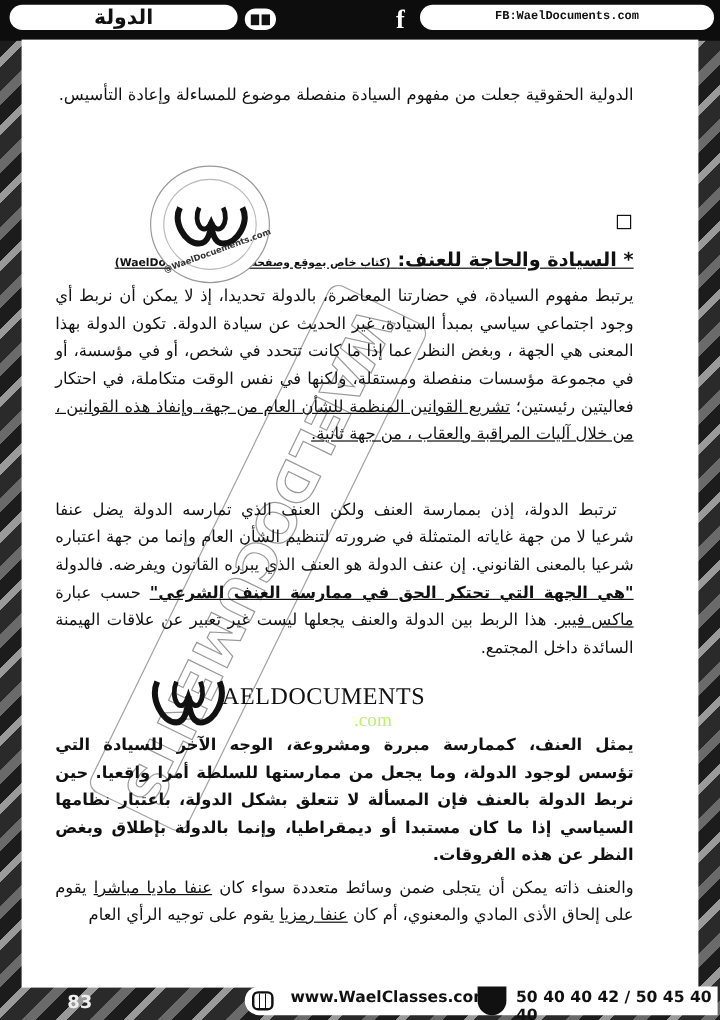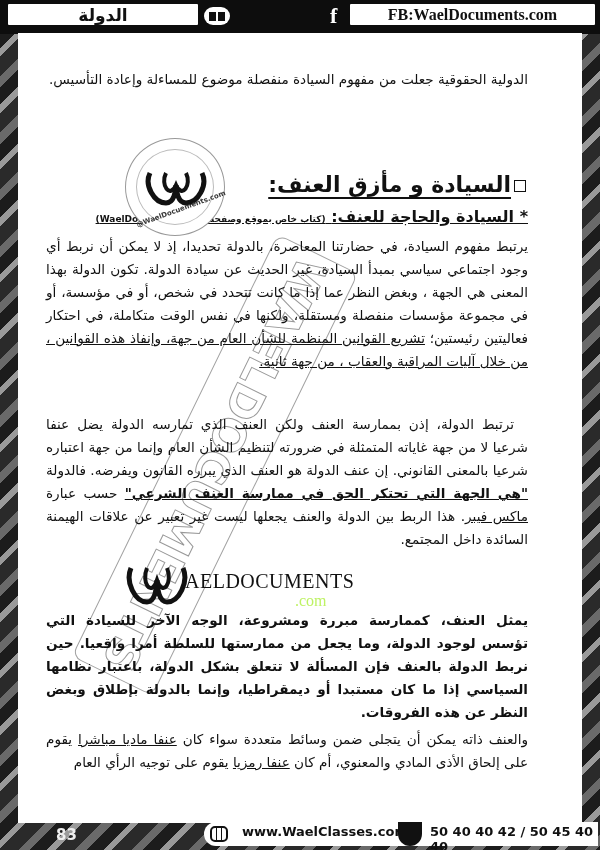--- a/index.html
+++ b/index.html
@@ -10,25 +10,25 @@
     background:
       repeating-linear-gradient(135deg, #2a2a2a 0 14px, #6a6a6a 14px 22px, #1c1c1c 22px 34px, #9a9a9a 34px 40px),
       #333;
   }
   .header-bar {
     position: absolute; left: 0; top: 0; width: 600px; height: 34px;
     background: #0d0d0d;
   }
   .pill {
     position: absolute; top: 4px; height: 21px; background: #fff;
-    border-radius: 1px; display: flex; align-items: center;
+    border-radius: 12px; display: flex; align-items: center;
     font-weight: bold; color: #111;
   }
   .pill-left { left: 8px; width: 190px; justify-content: center; font-size: 17px; direction: rtl; }
-  .pill-right { left: 350px; width: 245px; justify-content: center; font-size: 16px; font-family: Liberation Serif, serif; }
+  .pill-right { left: 350px; width: 245px; justify-content: center; font-size: 10px; font-family: Liberation Mono, monospace; }
   .book-icon {
     position: absolute; left: 204px; top: 7px; width: 26px; height: 18px;
     background: #fff; border-radius: 9px; display:flex; align-items:center; justify-content:center;
   }
   .book-icon span { display:block; width: 7px; height: 9px; background:#111; margin: 0 1px; }
   .fb-icon {
     position: absolute; left: 330px; top: 5px; width: 16px; height: 22px;
     color: #fff; font-weight: bold; font-size: 22px; line-height: 22px; font-family: "Liberation Serif", serif;
   }
   .page {
@@ -103,21 +103,21 @@
   </div>
 <div class="fb-icon">f</div>
 <div class="pill pill-right">FB:WaelDocuments.com</div>
 
 <div class="page"></div>
 
 <div class="watermark">WAELDOCUMENTS</div>
 
 <div class="content">
   <p class="intro">الدولية الحقوقية جعلت من مفهوم السيادة منفصلة موضوع للمساءلة وإعادة التأسيس.</p>
-  <p class="h1"><span class="box"></span><span>السيادة و مأزق العنف:</span></p>
+  <p class="h1"><span class="box"></span></p>
   <p class="h2"><span>* السيادة والحاجة للعنف:</span> <span class="note">(كتاب خاص بموقع وصفحة WaelDocuments.com)</span></p>
   <p class="para1"><span>يرتبط مفهوم السيادة، في حضارتنا المعاصرة، بالدولة تحديدا، إذ لا يمكن أن نربط أي وجود اجتماعي سياسي بمبدأ السيادة، غير الحديث عن سيادة الدولة. تكون الدولة بهذا المعنى هي الجهة ، وبغض النظر عما إذا ما كانت تتحدد في شخص، أو في مؤسسة، أو في مجموعة مؤسسات منفصلة ومستقلة، ولكنها في نفس الوقت متكاملة، في احتكار فعاليتين رئيستين؛ </span><span class="ul">تشريع القوانين المنظمة للشأن العام من جهة، وإنفاذ هذه القوانين ، من خلال آليات المراقبة والعقاب ، من جهة ثانية.</span></p>
   <p class="para2"><span>ترتبط الدولة، إذن بممارسة العنف ولكن العنف الذي تمارسه الدولة يضل عنفا شرعيا لا من جهة غاياته المتمثلة في ضرورته لتنظيم الشأن العام وإنما من جهة اعتباره شرعيا بالمعنى القانوني. إن عنف الدولة هو العنف الذي يبرره القانون ويفرضه. فالدولة </span><span class="ul b">"هي الجهة التي تحتكر الحق في ممارسة العنف الشرعي"</span><span> حسب عبارة </span><span class="ul">ماكس فيبر</span><span>. هذا الربط بين الدولة والعنف يجعلها ليست غير تعبير عن علاقات الهيمنة السائدة داخل المجتمع.</span></p>
   <p class="para3">يمثل العنف، كممارسة مبررة ومشروعة، الوجه الآخر للسيادة التي تؤسس لوجود الدولة، وما يجعل من ممارستها للسلطة أمرا واقعيا. حين نربط الدولة بالعنف فإن المسألة لا تتعلق بشكل الدولة، باعتبار نظامها السياسي إذا ما كان مستبدا أو ديمقراطيا، وإنما بالدولة بإطلاق وبغض النظر عن هذه الفروقات.</p>
   <p class="para4"><span>والعنف ذاته يمكن أن يتجلى ضمن وسائط متعددة سواء كان </span><span class="ul">عنفا ماديا مباشرا</span><span> يقوم على إلحاق الأذى المادي والمعنوي، أم كان </span><span class="ul">عنفا رمزيا</span><span> يقوم على توجيه الرأي العام</span></p>
 </div>
 
 <div class="stamp">
   <div class="inner"></div>
   <svg class="w" width="64" height="40" viewBox="0 0 64 40">

